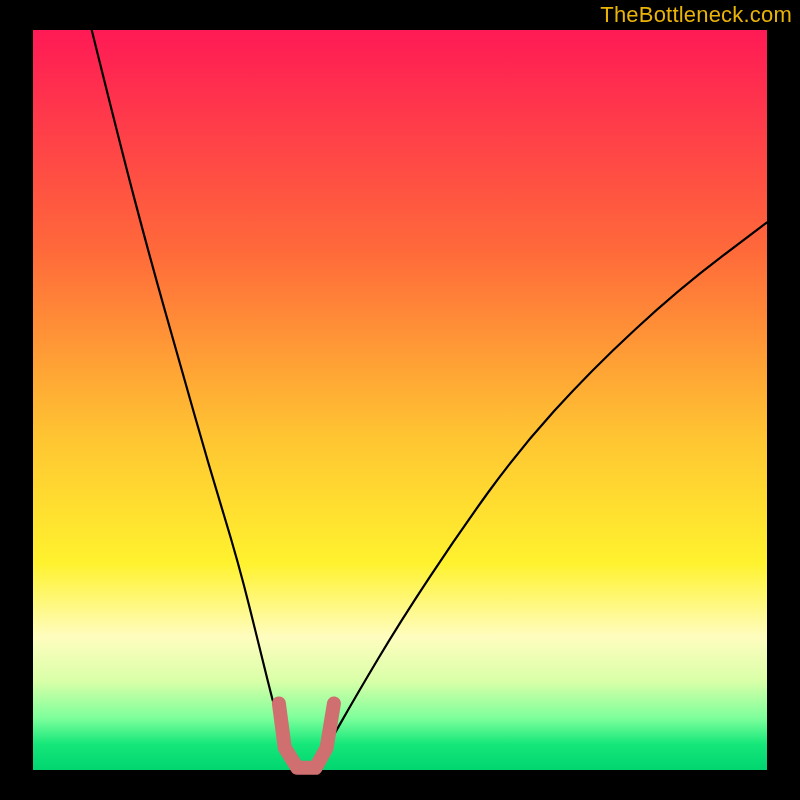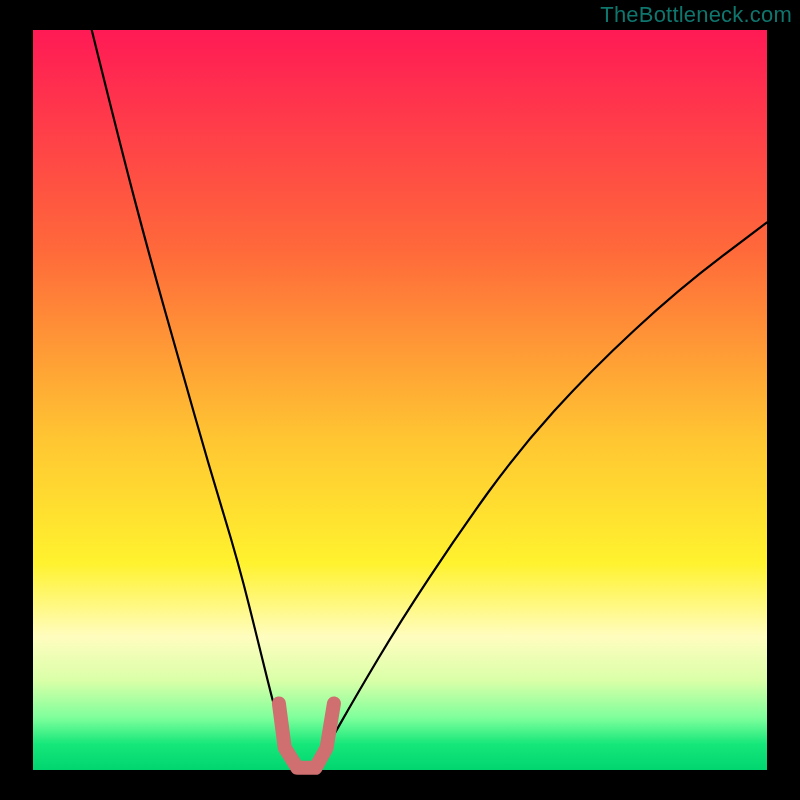--- a/index.html
+++ b/index.html
@@ -14,21 +14,21 @@
   .stage {
     position: relative;
     width: 800px;
     height: 800px;
     background: #000;
   }
   .watermark {
     position: absolute;
     top: 2px;
     right: 8px;
-    color: #0f766e;
+    color: #eab308;
     font-size: 22px;
     font-weight: 400;
     letter-spacing: 0.2px;
     z-index: 10;
   }
   svg {
     position: absolute;
     left: 0;
     top: 0;
   }

